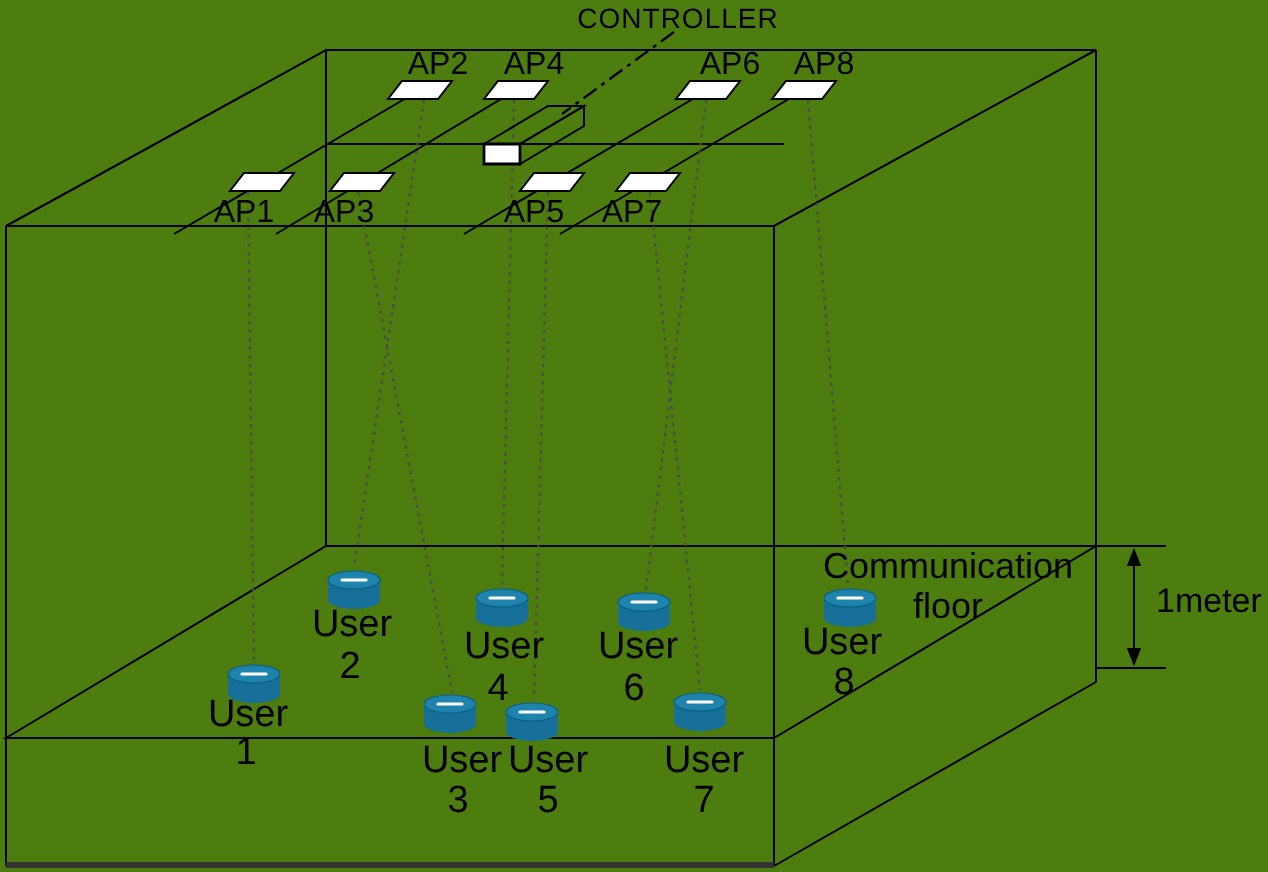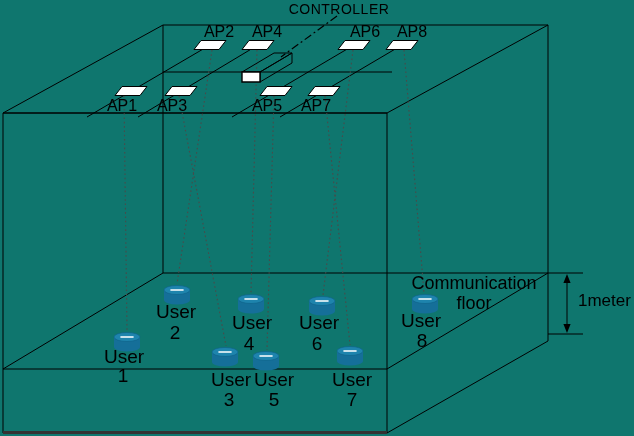--- a/index.html
+++ b/index.html
@@ -1,17 +1,17 @@
 <!DOCTYPE html>
 <html><head>
 <meta charset="utf-8">
 <style>
   html,body { margin:0; padding:0; background:#fff; }
   #stage {
-    position:relative; width:634px; height:436px; background:#0f766e;
+    position:relative; width:634px; height:436px; background:#4d7c0f;
     font-family:"Liberation Sans", sans-serif; overflow:hidden;
   }
   svg text {
     font-family:"Liberation Sans", sans-serif;
     fill:#000;
   }
   .ln   { stroke:#000; fill:none; stroke-width:1; }
   .lnthick { stroke:#333; fill:none; stroke-width:3; }
   .dot  { stroke:#4a4a4a; fill:none; stroke-width:1.1; stroke-dasharray:1.6 2.7; }
   .dashdot { stroke:#000; fill:none; stroke-width:1.2; stroke-dasharray:8 3 2 3; }

